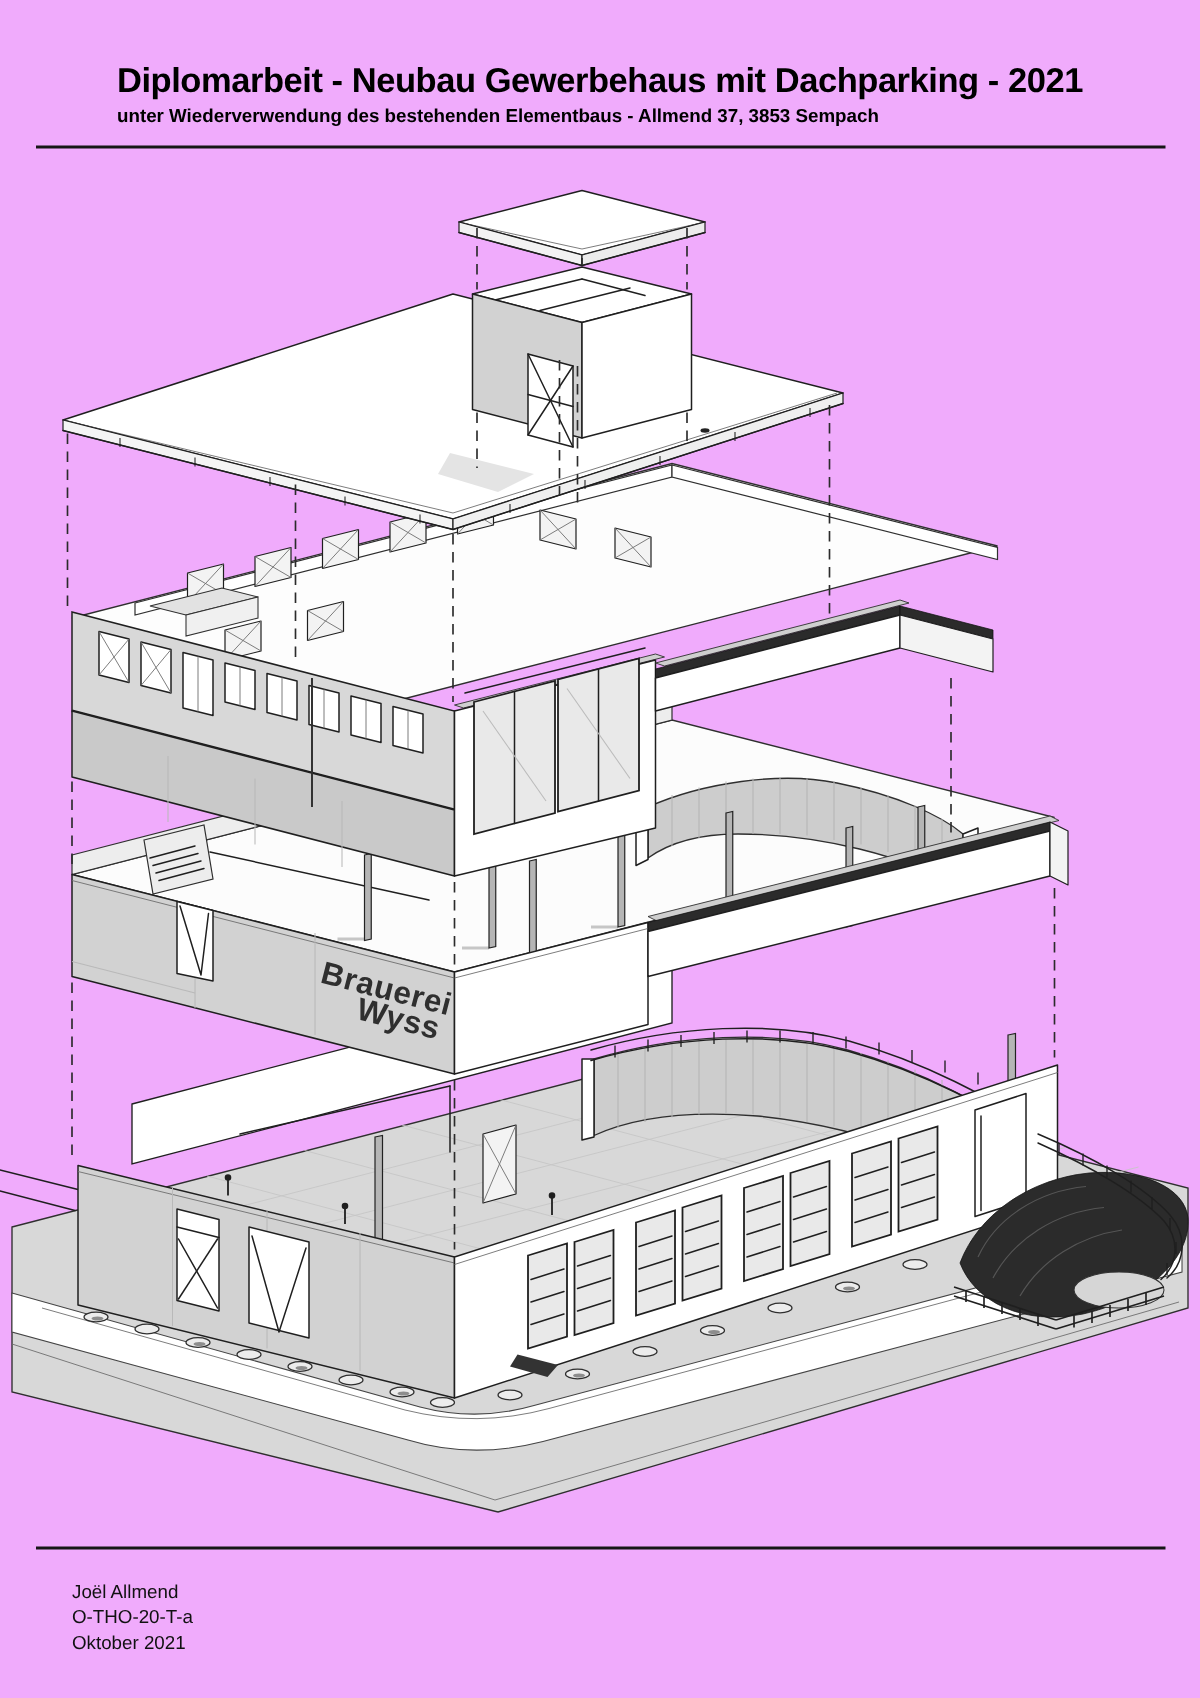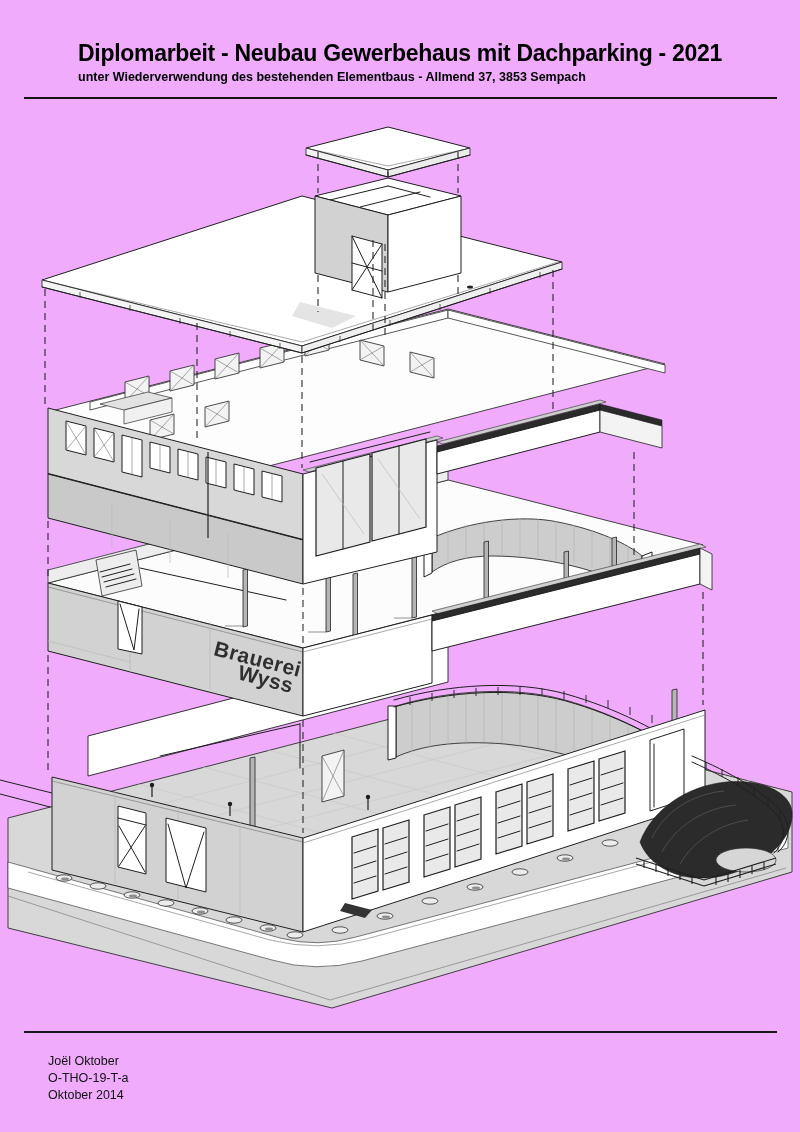--- a/index.html
+++ b/index.html
@@ -529,18 +529,18 @@
       <path class="dash" d="M 303,588 V 643"></path>
       <path class="dash" d="M 634,452 V 558"></path>
       <path class="dash" d="M 48,655 V 772"></path>
       <path class="dash" d="M 303,720 V 833"></path>
       <path class="dash" d="M 703,592 V 705"></path>
     </g>
   </svg>
 
   <div class="rule rule-bottom"></div>
   <div class="footer-block">
-    <div>Joël Oktober</div>
-    <div>O-THO-19-T-a</div>
-    <div>Oktober 2014</div>
+    <div>Joël Allmend</div>
+    <div>O-THO-20-T-a</div>
+    <div>Oktober 2021</div>
   </div>
 
 </div>
 
 </body></html>

